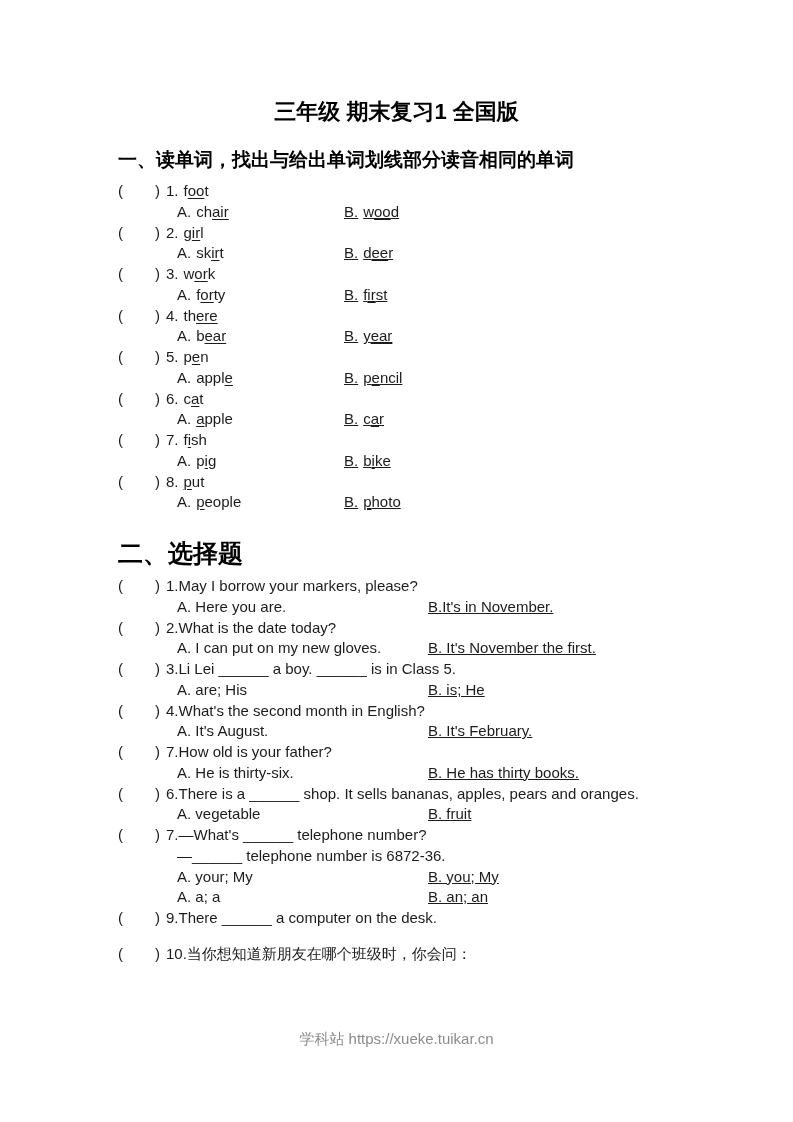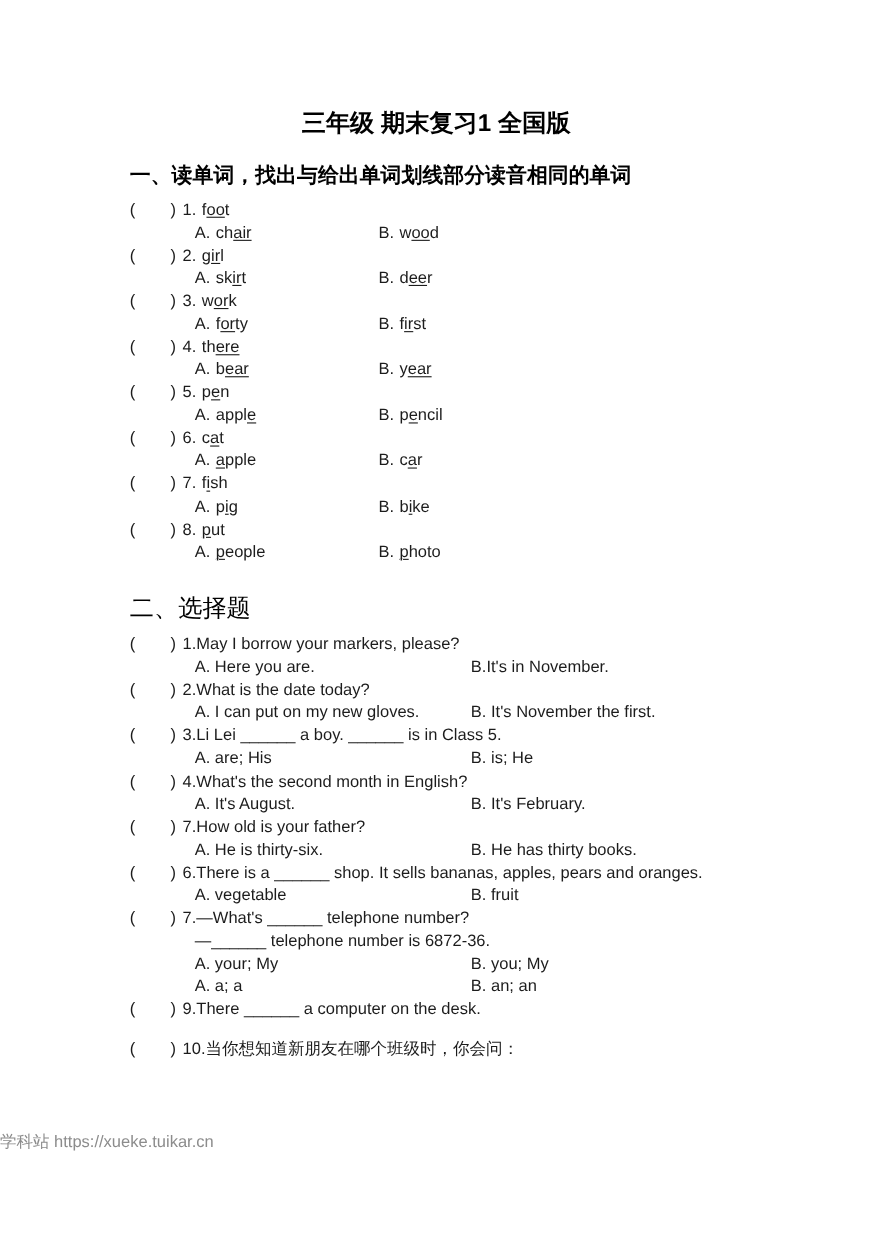--- a/index.html
+++ b/index.html
@@ -5,33 +5,33 @@
   * { margin:0; padding:0; box-sizing:border-box; }
   html,body { background:#ffffff; }
   body {
     width:793px; height:1122px;
     font-family:"Liberation Sans","DejaVu Sans",sans-serif;
     color:#1c1c1c;
   }
   .page { width:793px; height:1122px; padding-top:99px; overflow:hidden; background:#fff;border-radius:22px; }
   .title { font-size:22px; line-height:26px; font-weight:700; text-align:center; color:#000; }
   .h1 { margin:22px 60px 8px 118px; font-size:19px; line-height:26px; font-weight:700; color:#000; }
-  .h2 { margin:27px 60px 10px 118px; font-size:22px; line-height:26px; font-weight:400; color:#000; }
+  .h2 { margin:27px 60px 10px 118px; font-size:25px; line-height:26px; font-weight:700; color:#000; }
   .ql, .ol, .cl { margin-left:118px; margin-right:40px; font-size:15px; line-height:20.75px; white-space:nowrap; }
   .lp { display:inline-block; width:37px; }
   .rp { margin-right:6px; }
   .n  { margin-right:5px; }
-  .ol { padding-left:59px; }
+  .ol { padding-left:59px;text-decoration:underline; }
   .cl { padding-left:59px; }
   .oa  { display:inline-block; width:167px; }
   .oa2 { display:inline-block; width:251px; }
   .tg { margin-right:5px; }
   .u { text-decoration:underline; text-underline-offset:2px; text-decoration-thickness:1.3px; }
   .q10 { margin-top:15px; }
-  .footer { margin-top:63px; text-align:left; color:#8c8c8c; font-size:15px; line-height:21px; }
+  .footer { margin-top:63px; text-align:center; color:#8c8c8c; font-size:15px; line-height:21px; }
 </style>
 </head>
 <body>
 
 <div class="page">
 
   <div class="title">三年级 期末复习1 全国版</div>
 
   <div class="h1">一、读单词，找出与给出单词划线部分读音相同的单词</div>
 

